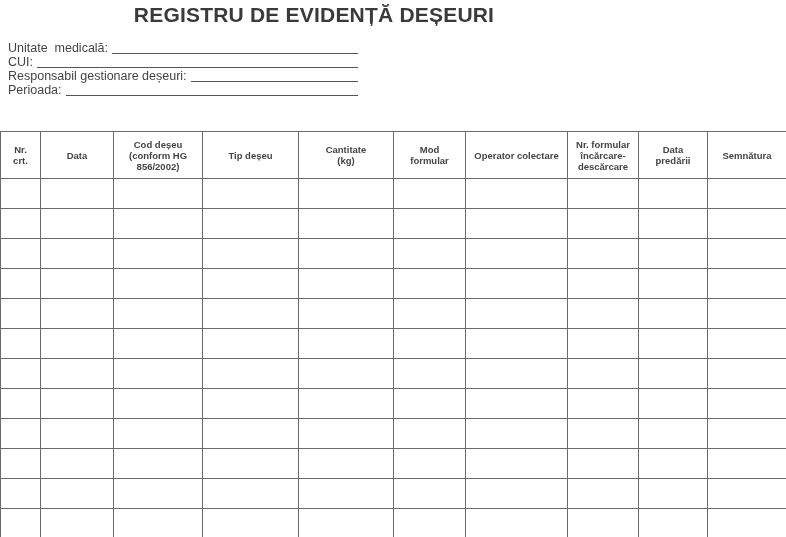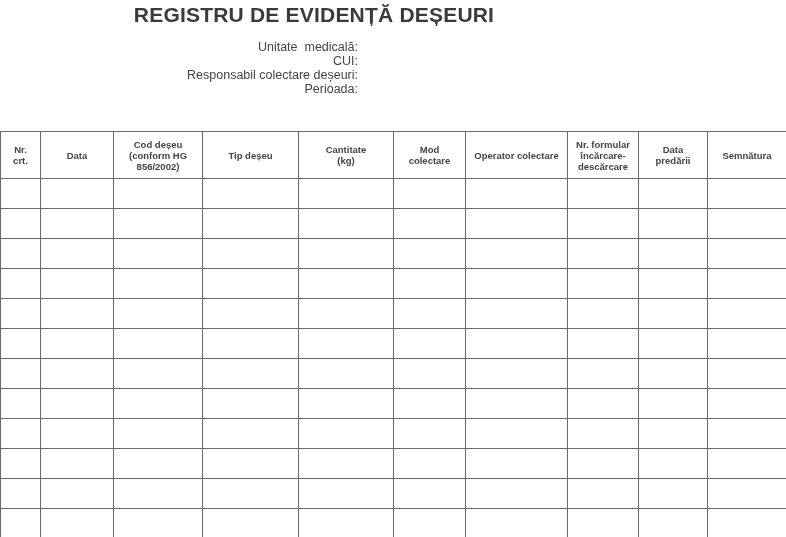--- a/index.html
+++ b/index.html
@@ -8,21 +8,21 @@
       font-family: "Liberation Sans", sans-serif; color: #333333;
     }
     .title {
       position: absolute; left: 0; top: 3px; width: 628px;
       text-align: center; font-weight: bold; font-size: 21px;
       color: #3a3a3a; letter-spacing: 0.2px;
     }
     .fields { position: absolute; left: 8px; top: 41px; width: 350px; }
     .field {
       display: flex; align-items: flex-end; height: 14px;
-      font-size: 12.5px; line-height: 13px; color: #444; flex-direction: column;
+      font-size: 12.5px; line-height: 13px; color: #444;
     }
     .field .label { white-space: pre; }
     .field .line {
       flex: 1; height: 0; border-bottom: 1.3px solid #555;
       margin-left: 4px; margin-bottom: 1px;
     }
     table.register {
       position: absolute; left: 0; top: 131px;
       border-collapse: collapse; table-layout: fixed;
       width: 786px;
@@ -44,21 +44,21 @@
 <div class="fields">
   <div class="field">
     <span class="label">Unitate  medicală:</span>
     <span class="line"></span>
   </div>
   <div class="field">
     <span class="label">CUI:</span>
     <span class="line"></span>
   </div>
   <div class="field">
-    <span class="label">Responsabil colectare deșeuri:</span>
+    <span class="label">Responsabil gestionare deșeuri:</span>
     <span class="line"></span>
   </div>
   <div class="field">
     <span class="label">Perioada:</span>
     <span class="line"></span>
   </div>
 </div>
 
 <table class="register">
   <colgroup id="cols">
@@ -78,21 +78,21 @@
         <th style="white-space: pre-line;">Nr.
 crt.</th>
         <th style="white-space: pre-line;">Data</th>
         <th style="white-space: pre-line;">Cod deșeu
 (conform HG
 856/2002)</th>
         <th style="white-space: pre-line;">Tip deșeu</th>
         <th style="white-space: pre-line;">Cantitate
 (kg)</th>
         <th style="white-space: pre-line;">Mod
-colectare</th>
+formular</th>
         <th style="white-space: pre-line;">Operator colectare</th>
         <th style="white-space: pre-line;">Nr. formular
 încărcare-
 descărcare</th>
         <th style="white-space: pre-line;">Data
 predării</th>
         <th style="white-space: pre-line;">Semnătura</th>
       </tr>
   </thead>
   <tbody id="body-rows">

